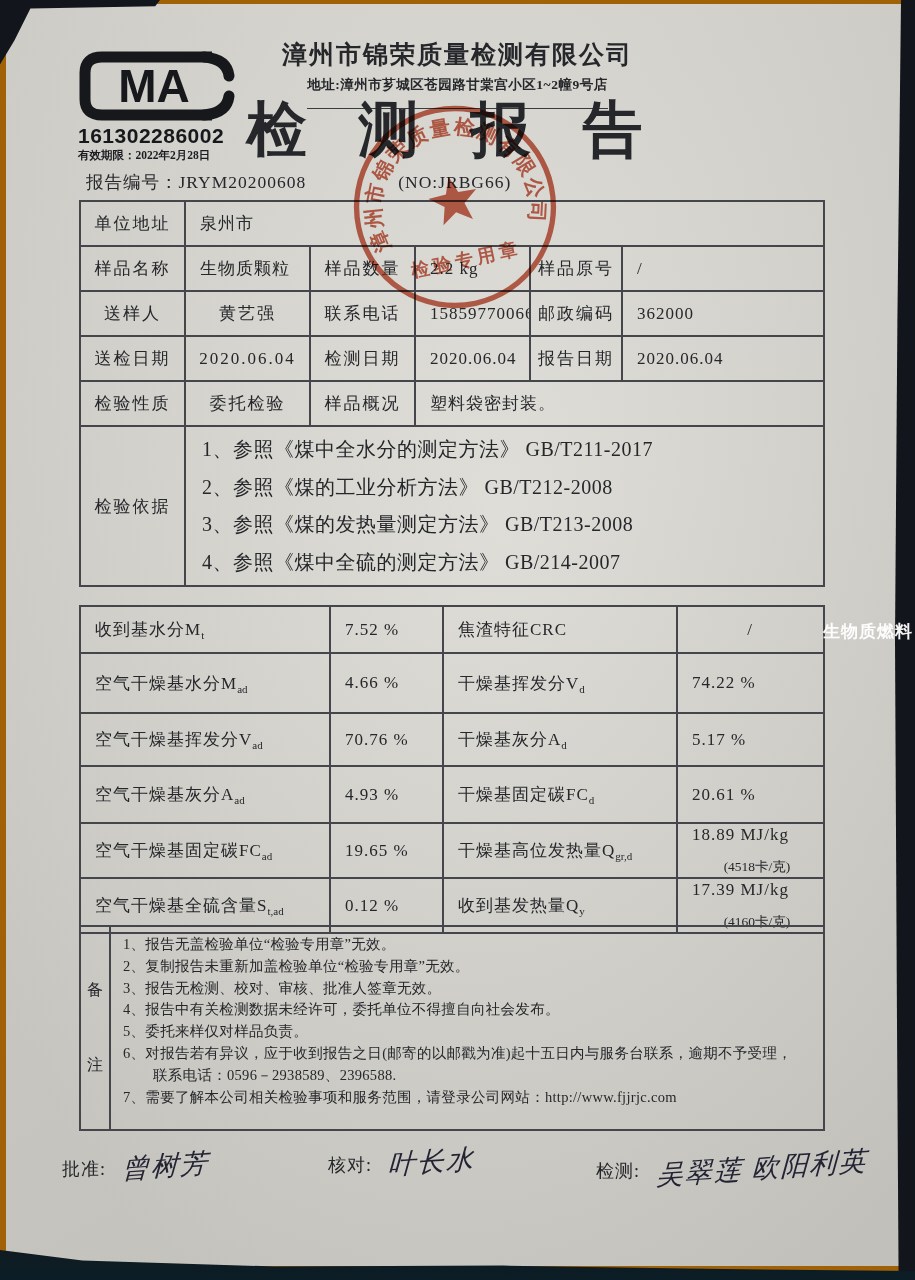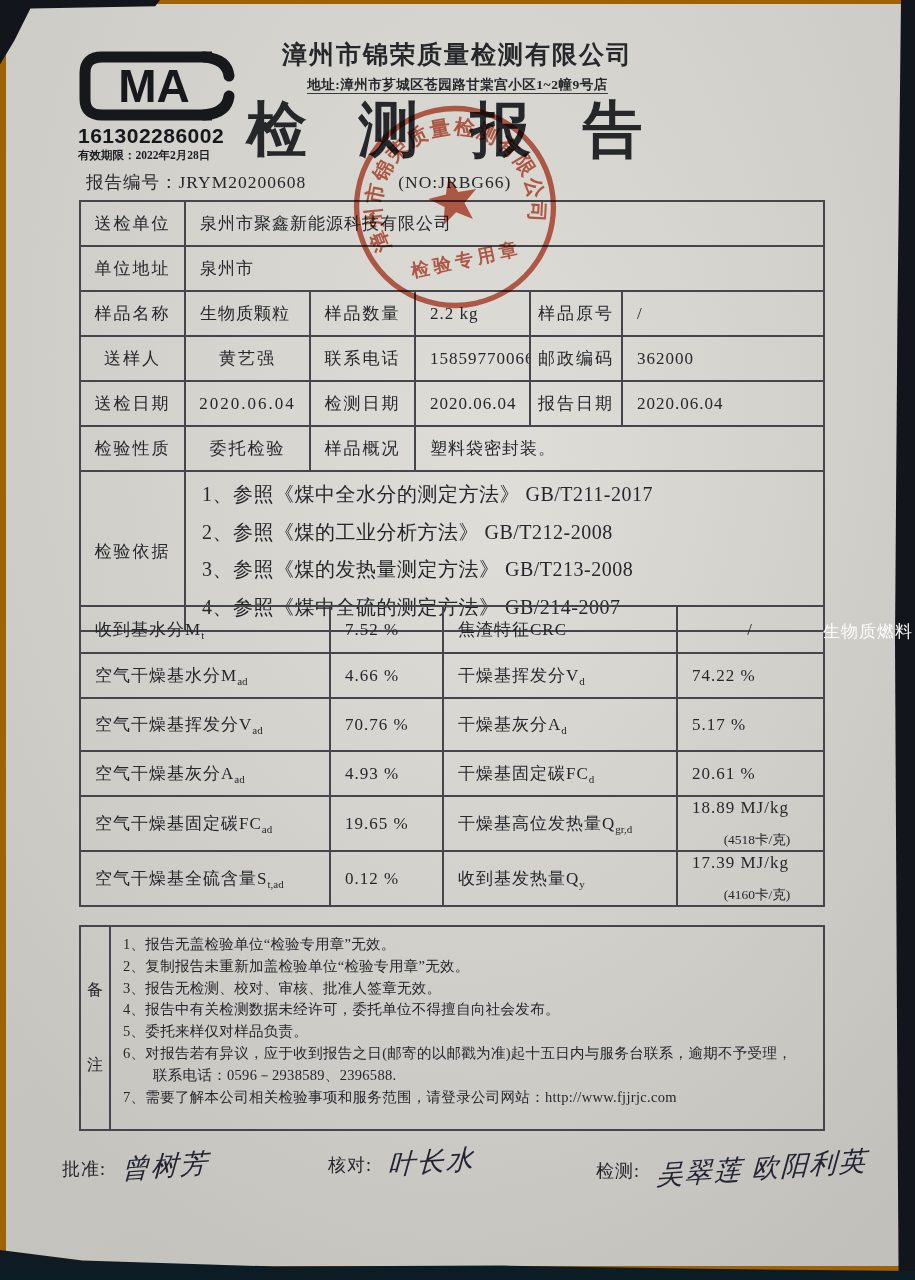--- a/index.html
+++ b/index.html
@@ -16,21 +16,21 @@
   .edge-topleft{left:0;top:0;width:160px;height:70px;
       clip-path:polygon(0 0,100% 0,97% 9%,19% 12%,9% 58%,0 92%);}
   .edge-bottom{left:0;bottom:0;width:915px;height:30px;z-index:31;
       background:linear-gradient(180deg,#101b21,#0b1d26);
       clip-path:polygon(0 0,9% 35%,30% 55%,55% 52%,75% 62%,100% 70%,100% 100%,0 100%);}
 
   
   .company{position:absolute;left:0;top:38px;width:915px;text-align:center;
            font-size:25px;font-weight:bold;letter-spacing:2px;z-index:2;}
   .address{position:absolute;left:0;top:76px;width:915px;text-align:center;font-size:13.5px;z-index:2;}
-  .address span{border-bottom:1.5px solid #3a3a3e;padding-bottom:1px;font-weight:bold;letter-spacing:.5px;}
+  .address span{border-bottom:1.5px solid #3a3a3e;padding-bottom:16px;font-weight:bold;letter-spacing:.5px;}
   .doc-title{position:absolute;left:0;top:90px;width:915px;text-align:center;font-size:60px;
              font-weight:bold;letter-spacing:52px;text-indent:26px;z-index:2;}
   .cma{position:absolute;left:78px;top:50px;width:170px;z-index:3;text-align:left;}
   .cma-num{font-family:"Liberation Sans","DejaVu Sans",sans-serif;font-weight:bold;
            font-size:21px;letter-spacing:.5px;color:#17181c;margin-top:-2px;}
   .cma-valid{font-size:11.5px;font-weight:bold;color:#1c1d22;letter-spacing:0;}
   .report-line{position:absolute;left:86px;top:170px;font-size:17.5px;z-index:2;letter-spacing:1px;}
   .report-line .no2{margin-left:92px;}
 
   
@@ -57,21 +57,21 @@
          transform:rotate(-12deg);opacity:.82;mix-blend-mode:multiply;pointer-events:none;}
 
   
   .sigs{position:absolute;left:0;top:1140px;width:915px;height:70px;z-index:2;}
   .sig{position:absolute;font-size:18px;letter-spacing:1px;}
   .sig-name{font-size:27px;font-style:italic;letter-spacing:2px;color:#232334;
             display:inline-block;transform:rotate(-4deg) skewX(-6deg);margin-left:10px;}
   #sig-approve{left:62px;top:8px;} #sig-check{left:328px;top:4px;} #sig-test{left:596px;top:10px;}
 
   .watermark{position:absolute;left:823px;top:620px;z-index:32;color:rgba(255,255,255,.96);
-             font-size:17px;letter-spacing:1px;font-family:"Liberation Sans","DejaVu Sans",sans-serif;}
+             font-size:17px;letter-spacing:1px;font-family:"Liberation Sans","DejaVu Sans",sans-serif;font-weight:bold;}
 </style>
 </head>
 <body>
 
 <div id="stage">
   <div class="paper"></div>
 
   <div class="cma">
     <svg width="158" height="72" viewBox="0 0 158 72">
       <path d="M 134,7 H 24 Q 7,7 7,23 V 49 Q 7,65 24,65 H 134" fill="none" stroke="#17181c" stroke-width="11"></path>
@@ -108,24 +108,20 @@
   <table id="info-table">
     <colgroup>
         <col style="width:105px">
         <col style="width:125px">
         <col style="width:105px">
               <col style="width:115px">
         <col style="width:92px">
         <col style="width:202px">
       </colgroup>
     <tbody>
-        <tr style="height:45px">
-      <td class="lbl">送检单位</td>
-      <td class="val" colspan="5">泉州市聚鑫新能源科技有限公司</td>
-    </tr>
     <tr style="height:45px">
       <td class="lbl">单位地址</td>
       <td class="val" colspan="5">泉州市</td>
     </tr>
     <tr style="height:45px">
       <td class="lbl">样品名称</td>
       <td class="val">生物质颗粒</td>
       <td class="lbl">样品数量</td>
       <td class="val">2.2 kg</td>
       <td class="lbl">样品原号</td>
@@ -172,33 +168,33 @@
         <col style="width:234px">
         <col style="width:147px">
       </colgroup>
     <tbody>
     <tr style="height:47px">
       <td class="val"><span>收到基水分M</span><span class="sub">t</span></td>
       <td class="val">7.52 %</td>
       <td class="val"><span>焦渣特征CRC</span><span class="sub"></span></td>
       <td class="lbl">/</td>
     </tr>
-    <tr style="height:45px">
+    <tr style="height:60px">
       <td class="val"><span>空气干燥基水分M</span><span class="sub">ad</span></td>
       <td class="val">4.66 %</td>
       <td class="val"><span>干燥基挥发分V</span><span class="sub">d</span></td>
       <td class="val">74.22 %</td>
     </tr>
     <tr style="height:53px">
       <td class="val"><span>空气干燥基挥发分V</span><span class="sub">ad</span></td>
       <td class="val">70.76 %</td>
       <td class="val"><span>干燥基灰分A</span><span class="sub">d</span></td>
       <td class="val">5.17 %</td>
     </tr>
-    <tr style="height:45px">
+    <tr style="height:57px">
       <td class="val"><span>空气干燥基灰分A</span><span class="sub">ad</span></td>
       <td class="val">4.93 %</td>
       <td class="val"><span>干燥基固定碳FC</span><span class="sub">d</span></td>
       <td class="val">20.61 %</td>
     </tr>
     <tr style="height:47px">
       <td class="val"><span>空气干燥基固定碳FC</span><span class="sub">ad</span></td>
       <td class="val">19.65 %</td>
       <td class="val"><span>干燥基高位发热量Q</span><span class="sub">gr,d</span></td>
       <td class="val">

